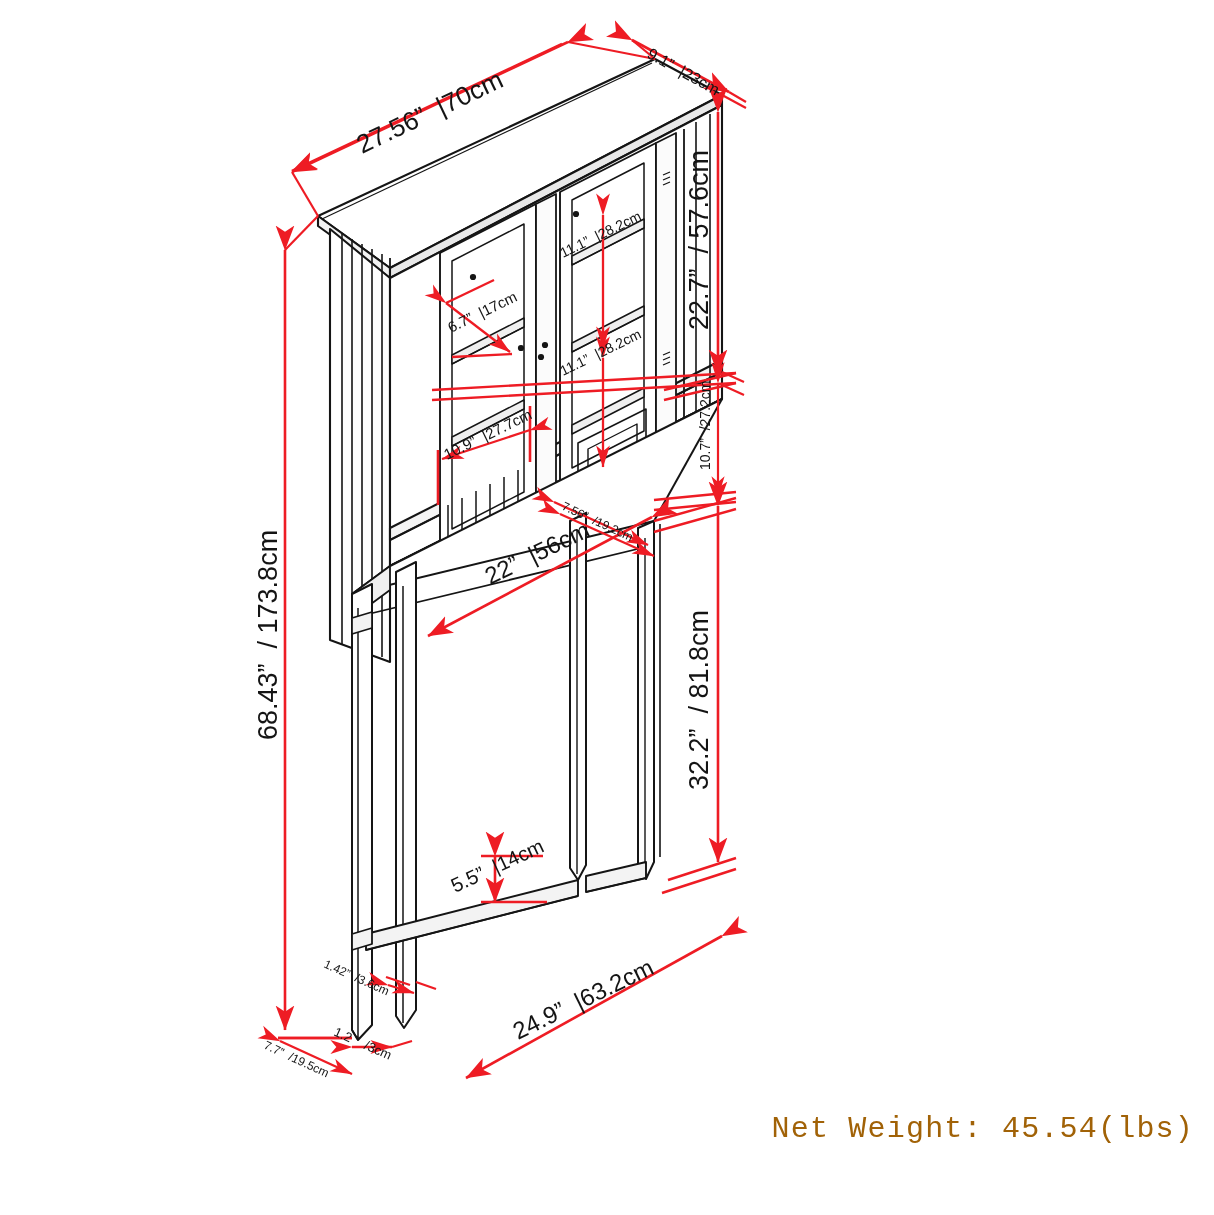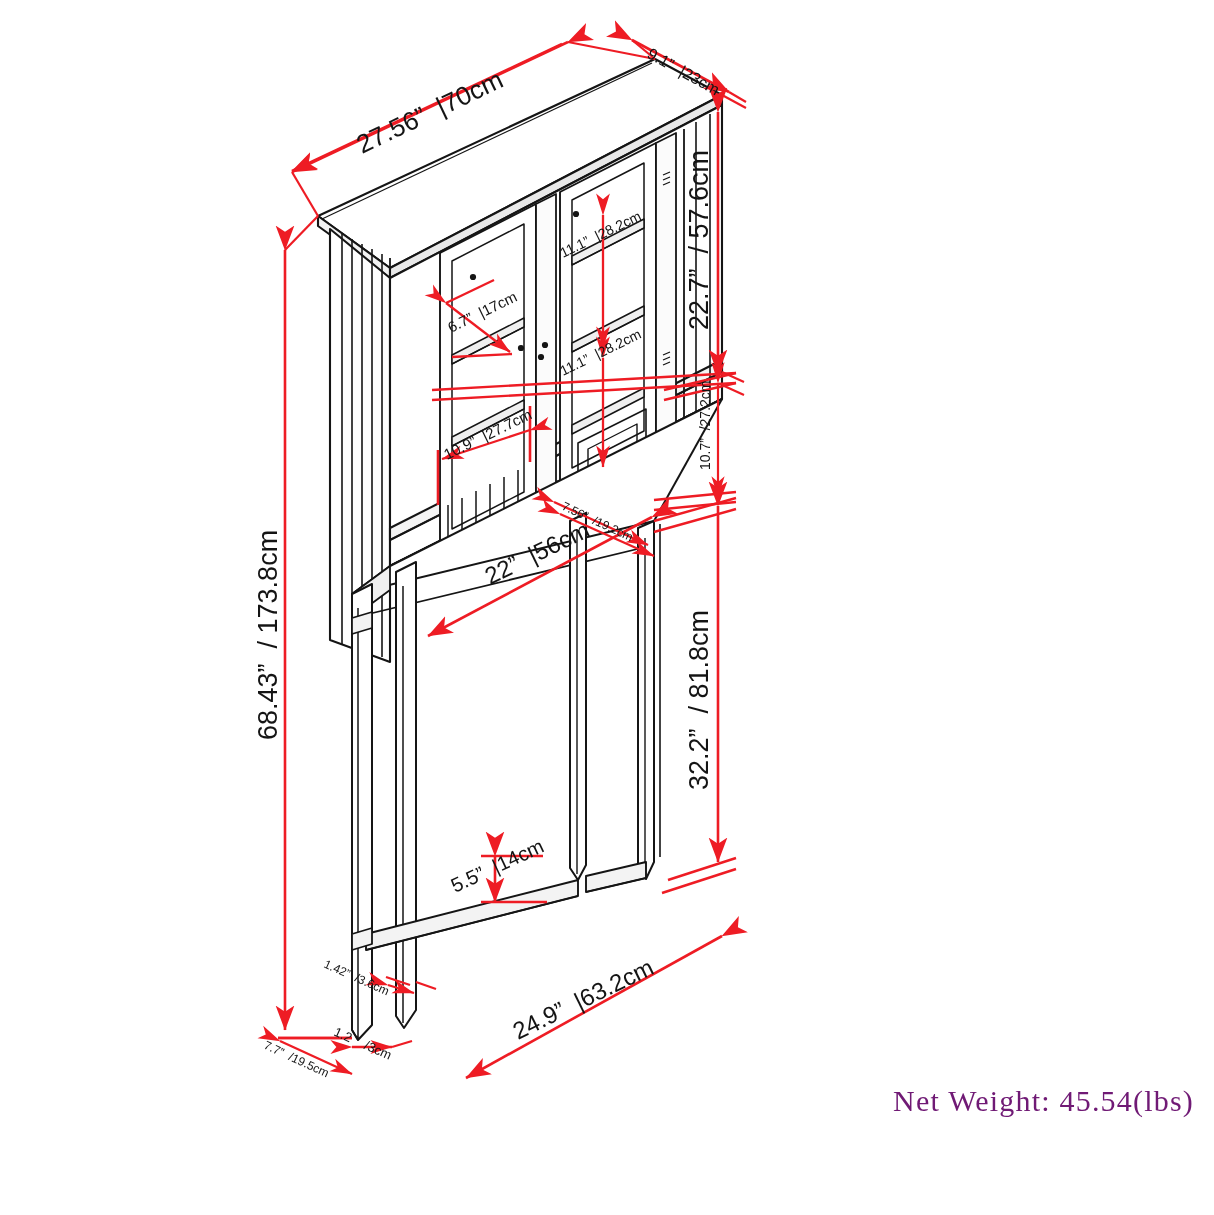--- a/index.html
+++ b/index.html
@@ -24,25 +24,25 @@
     position: absolute;
     left: 0;
     top: 0;
     width: 1214px;
     height: 1215px;
     display: block;
   }
   .net-weight {
     position: absolute;
     right: 20px;
-    top: 1084px;
-    font-family: Liberation Serif, serif;
+    top: 1112px;
+    font-family: Liberation Mono, monospace;
     font-size: 30px;
     letter-spacing: 1.2px;
-    color: #701a75;
+    color: #a16207;
     white-space: nowrap;
   }
   
   .dimtext {
     font-family: "Liberation Sans", sans-serif;
     fill: #141414;
     white-space: pre;
   }
 </style>
 </head>

